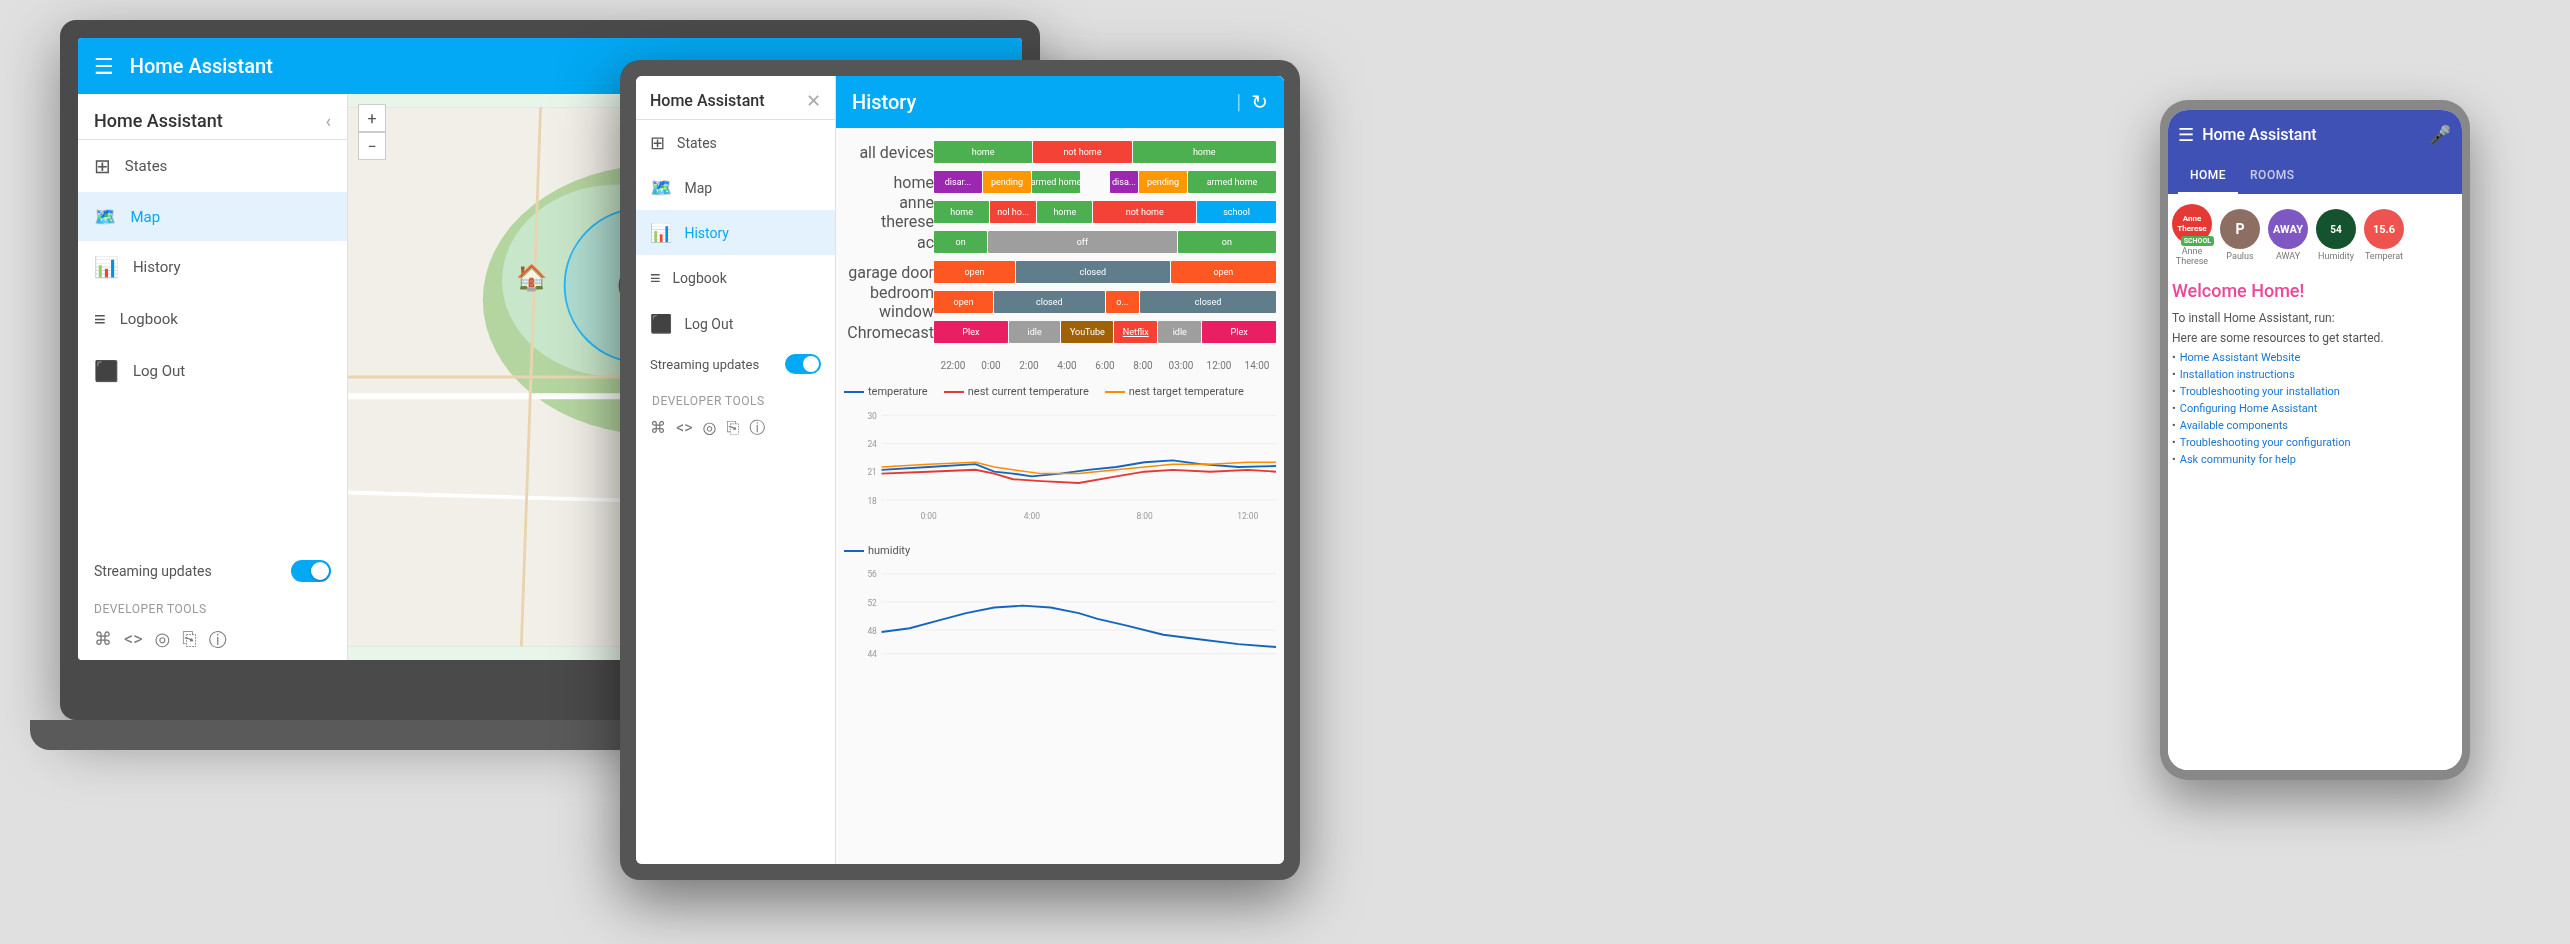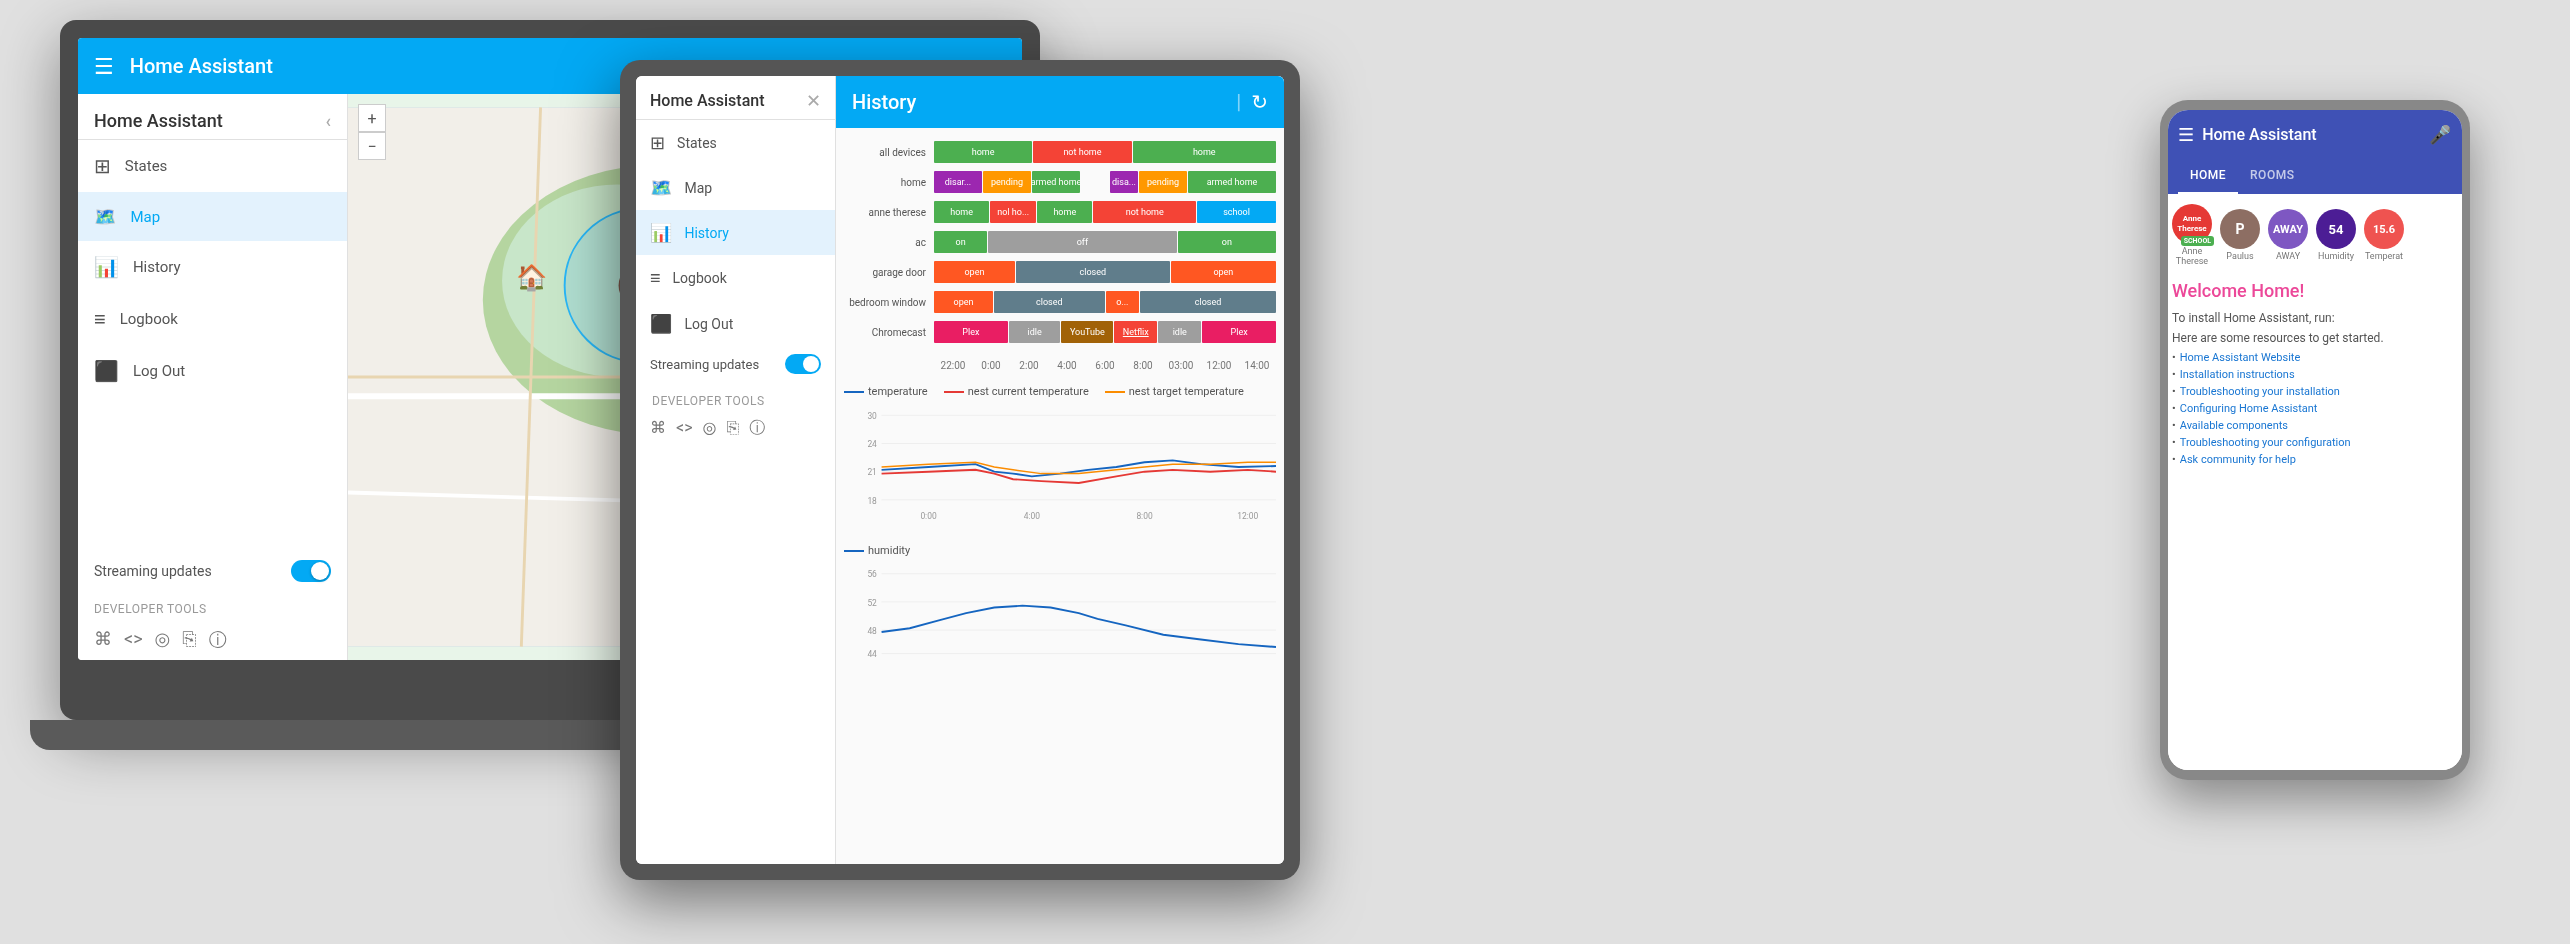--- a/index.html
+++ b/index.html
@@ -320,24 +320,24 @@
     }
     .history-row {
       display: flex;
       align-items: center;
       height: 28px;
       margin: 2px 0;
       padding: 0 8px;
     }
     .history-label {
       width: 90px;
-      font-size: 10px;
+      font-size: 16px;
       color: #555;
       text-align: right;
-      padding-right: 8px;
+      padding-right: 0;
       flex-shrink: 0;
     }
     .history-bar-area {
       flex: 1;
       display: flex;
       height: 22px;
       gap: 1px;
     }
     .hbar {
       display: flex;
@@ -914,21 +914,21 @@
             <div class="avatar" style="background:#8D6E63;font-size:14px;">P</div>
             <div class="avatar-label">Paulus</div>
           </div>
 
           <div class="avatar-col">
             <div class="avatar" style="background:#7E57C2;font-size:11px;">AWAY</div>
             <div class="avatar-label">AWAY</div>
           </div>
 
           <div class="avatar-col">
-            <div class="stat-badge" style="background:#4c1d95;font-size:13px;">54</div>
+            <div class="stat-badge" style="background:#14532d;font-size:10px;">54</div>
             <div class="avatar-label">Humidity</div>
           </div>
 
           <div class="avatar-col">
             <div class="stat-badge" style="background:#EF5350;font-size:11px;">15.6</div>
             <div class="avatar-label">Temperat</div>
           </div>
         </div>
 
         <div class="welcome-title">Welcome Home!</div>

